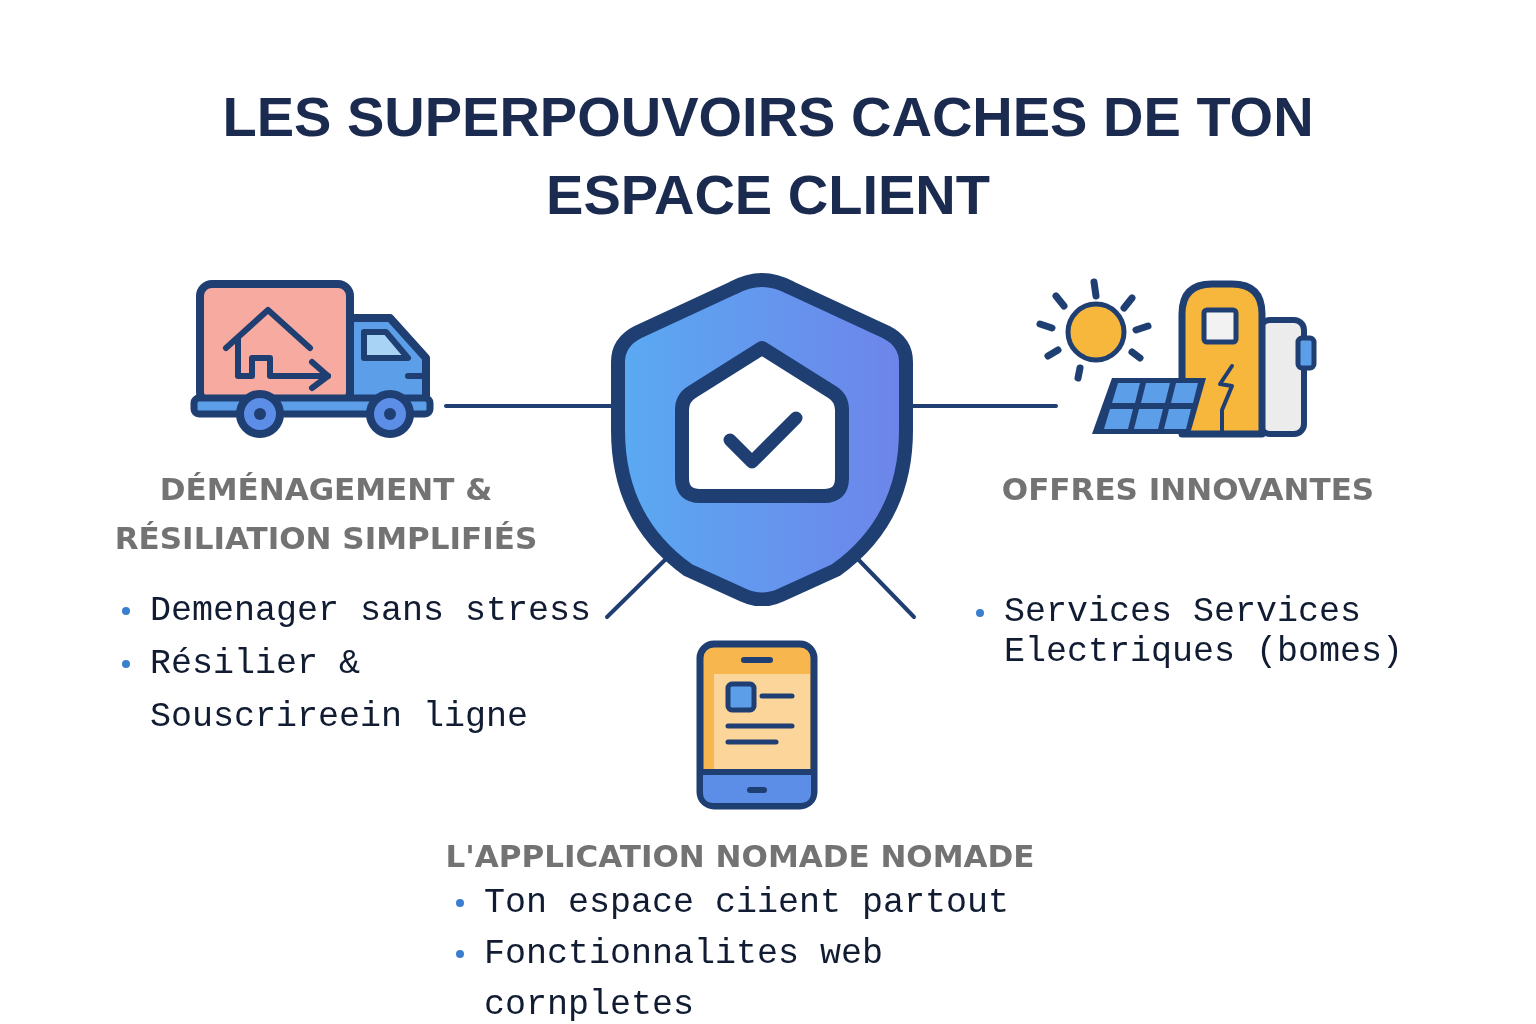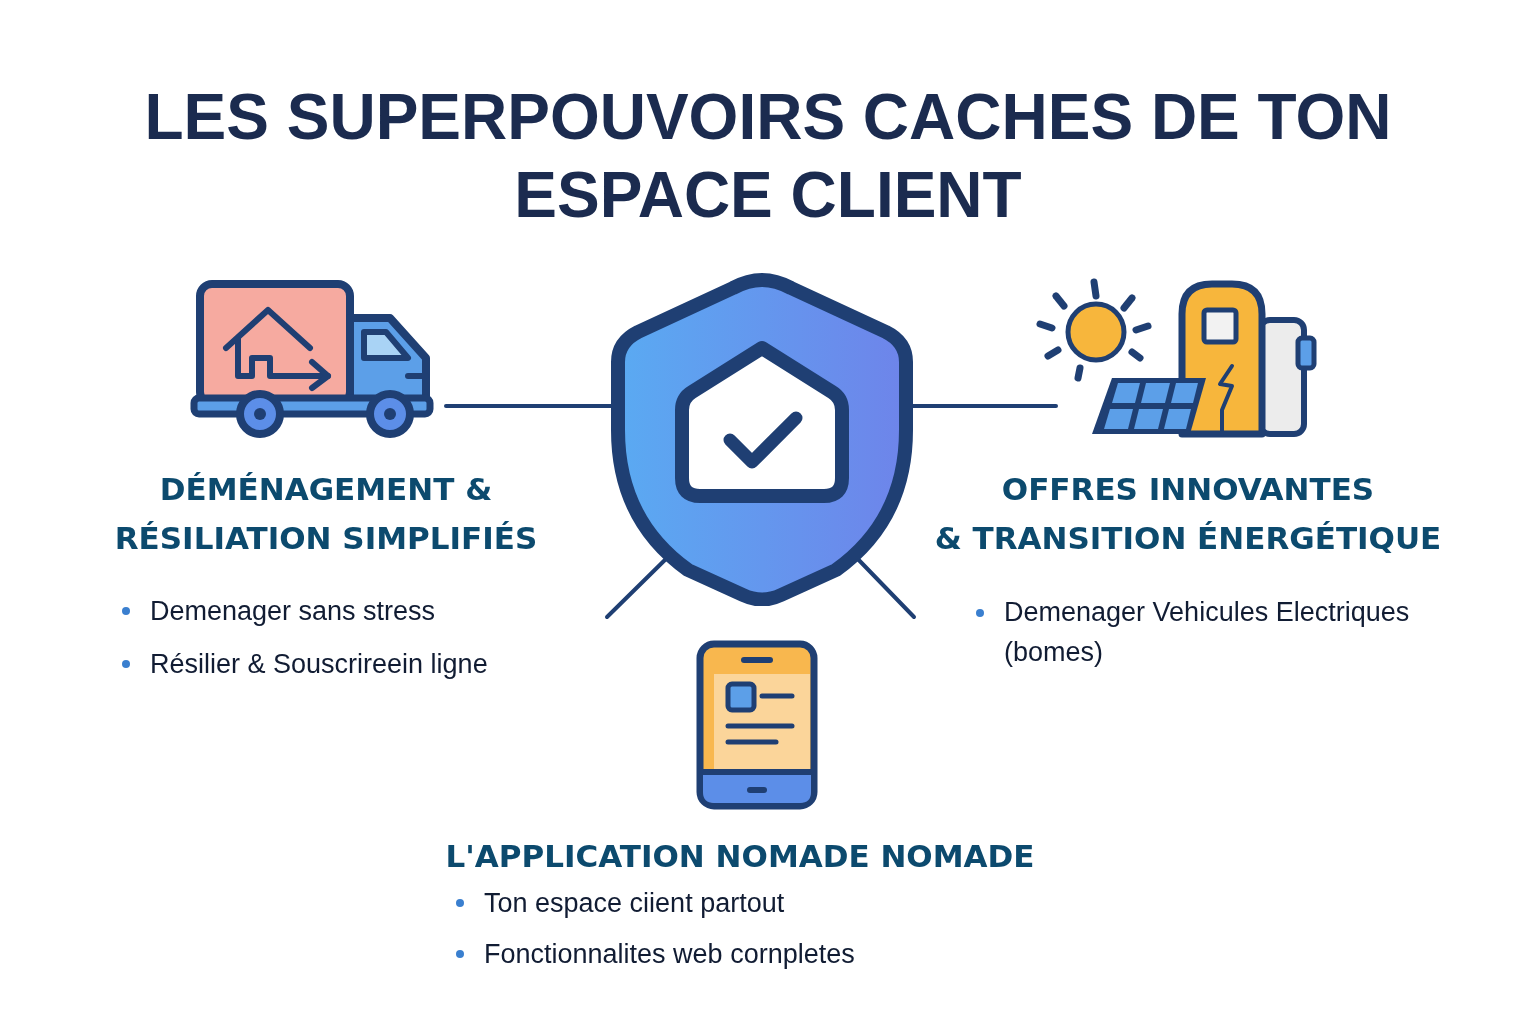--- a/index.html
+++ b/index.html
@@ -2,33 +2,33 @@
 <html><head>
   <meta charset="utf-8">
   <style>
     html, body { margin: 0; padding: 0; }
     body {
       width: 1536px; height: 1024px; background: #ffffff; position: relative; overflow: hidden;
       font-family: "DejaVu Sans", sans-serif; color: #16264a;
     }
     .title {
       position: absolute; left: 0; width: 1536px; top: 78px; text-align: center;
-      font-family: "Liberation Sans", sans-serif; font-weight: bold; font-size: 64px; line-height: 78px;
+      font-family: "Liberation Sans", sans-serif; font-weight: bold; font-size: 56px; line-height: 78px;
       color: #1b2b4f; letter-spacing: 0px;
     }
     .title div { margin: 0; }
     .connectors { position: absolute; left: 0; top: 0; width: 1536px; height: 1024px; }
     .icon { position: absolute; }
     .heading {
       position: absolute; text-align: center; font-family: "DejaVu Sans", sans-serif;
-      font-weight: bold; font-size: 31px; line-height: 49px; color: #0c4a6e;
+      font-weight: bold; font-size: 31px; line-height: 49px; color: #737373;
     }
     .list { position: absolute; margin: 0; padding: 0; list-style: none; }
     .list li {
-      position: relative; font-family: Liberation Sans, sans-serif; font-size: 27px; color: #111c33;
+      position: relative; font-family: Liberation Mono, monospace; font-size: 35px; color: #111c33;
       padding-left: 34px;
     }
     .list li::before {
       content: ""; position: absolute; left: 6px; width: 8px; height: 8px; border-radius: 50%;
       background: #3a7fcf;
     }
     #left-list li { line-height: 53px; }
     #left-list li::before { top: 22px; }
     #right-list li { line-height: 40px; margin-bottom: 13px; }
     #right-list li::before { top: 17px; }
@@ -124,24 +124,23 @@
   <div>DÉMÉNAGEMENT &amp;</div>
   <div>RÉSILIATION SIMPLIFIÉS</div>
 </div>
 <ul class="list" id="left-list" style="left:116px; top:585px; width:480px;">
   <li>Demenager sans stress</li>
   <li>Résilier &amp; Souscrireein ligne</li>
 </ul>
 
 <div class="heading" style="left:916px; top:465px; width:544px;">
   <div>OFFRES INNOVANTES</div>
-  <div>&amp; TRANSITION ÉNERGÉTIQUE</div>
 </div>
 <ul class="list" id="right-list" style="left:970px; top:592px; width:500px;">
-  <li>Demenager Vehicules Electriques (bomes)</li>
+  <li>Services Services Electriques (bomes)</li>
 </ul>
 
 <div class="heading" style="left:400px; top:832px; width:680px;">
   <div>L'APPLICATION NOMADE NOMADE</div>
 </div>
 <ul class="list" id="bottom-list" style="left:450px; top:878px; width:560px;">
   <li>Ton espace ciient partout</li>
   <li>Fonctionnalites web cornpletes</li>
 </ul>
 

